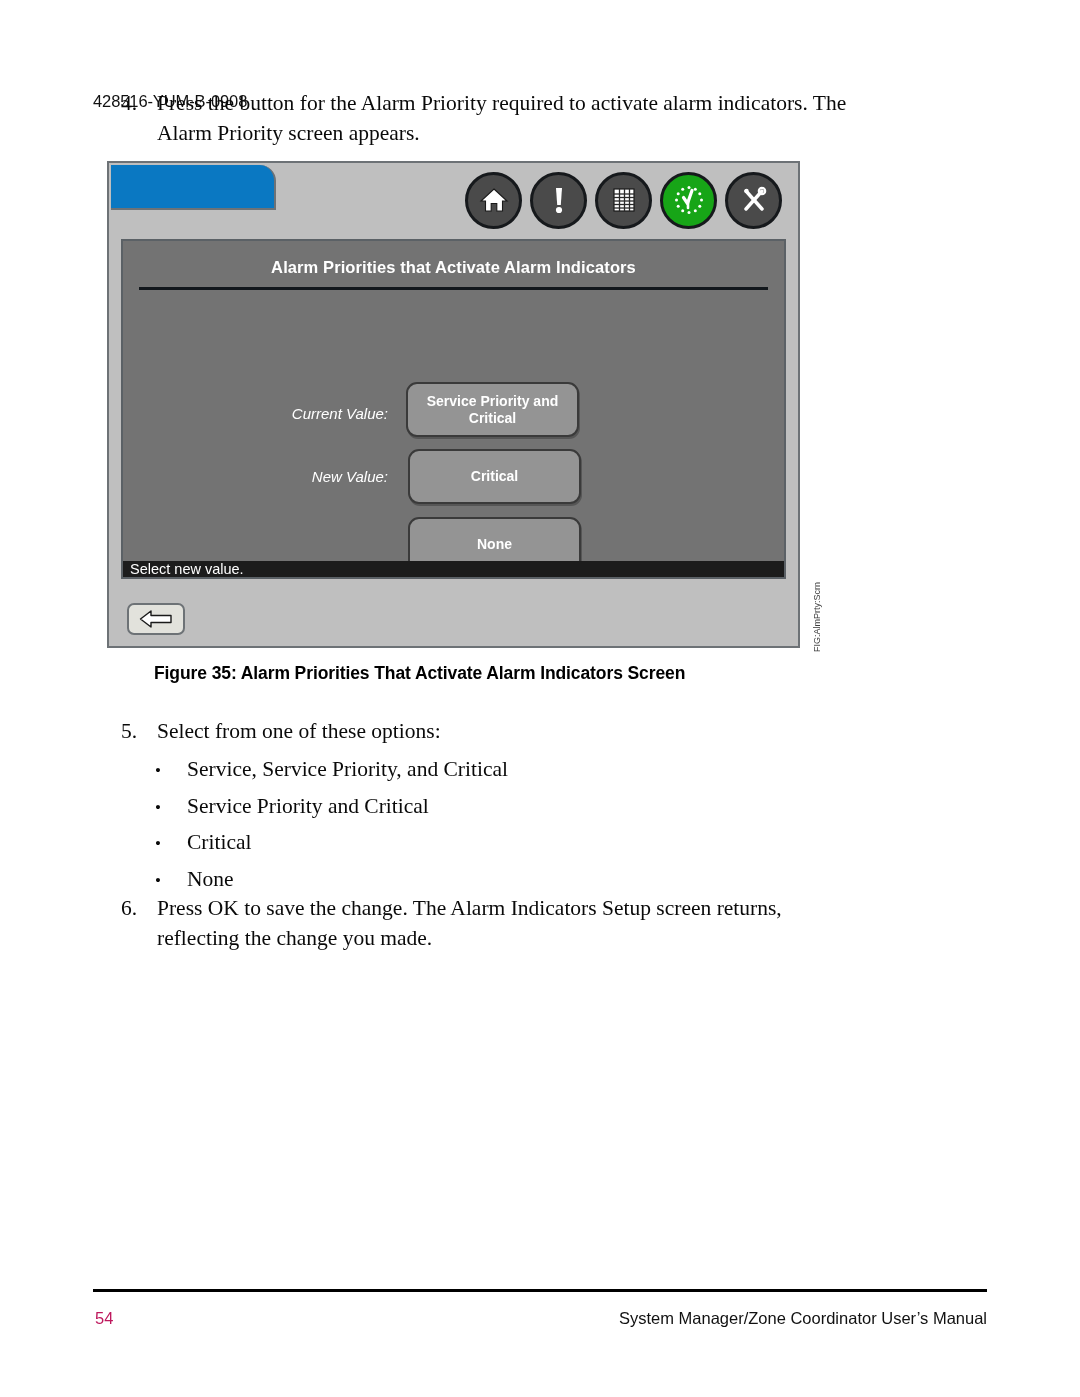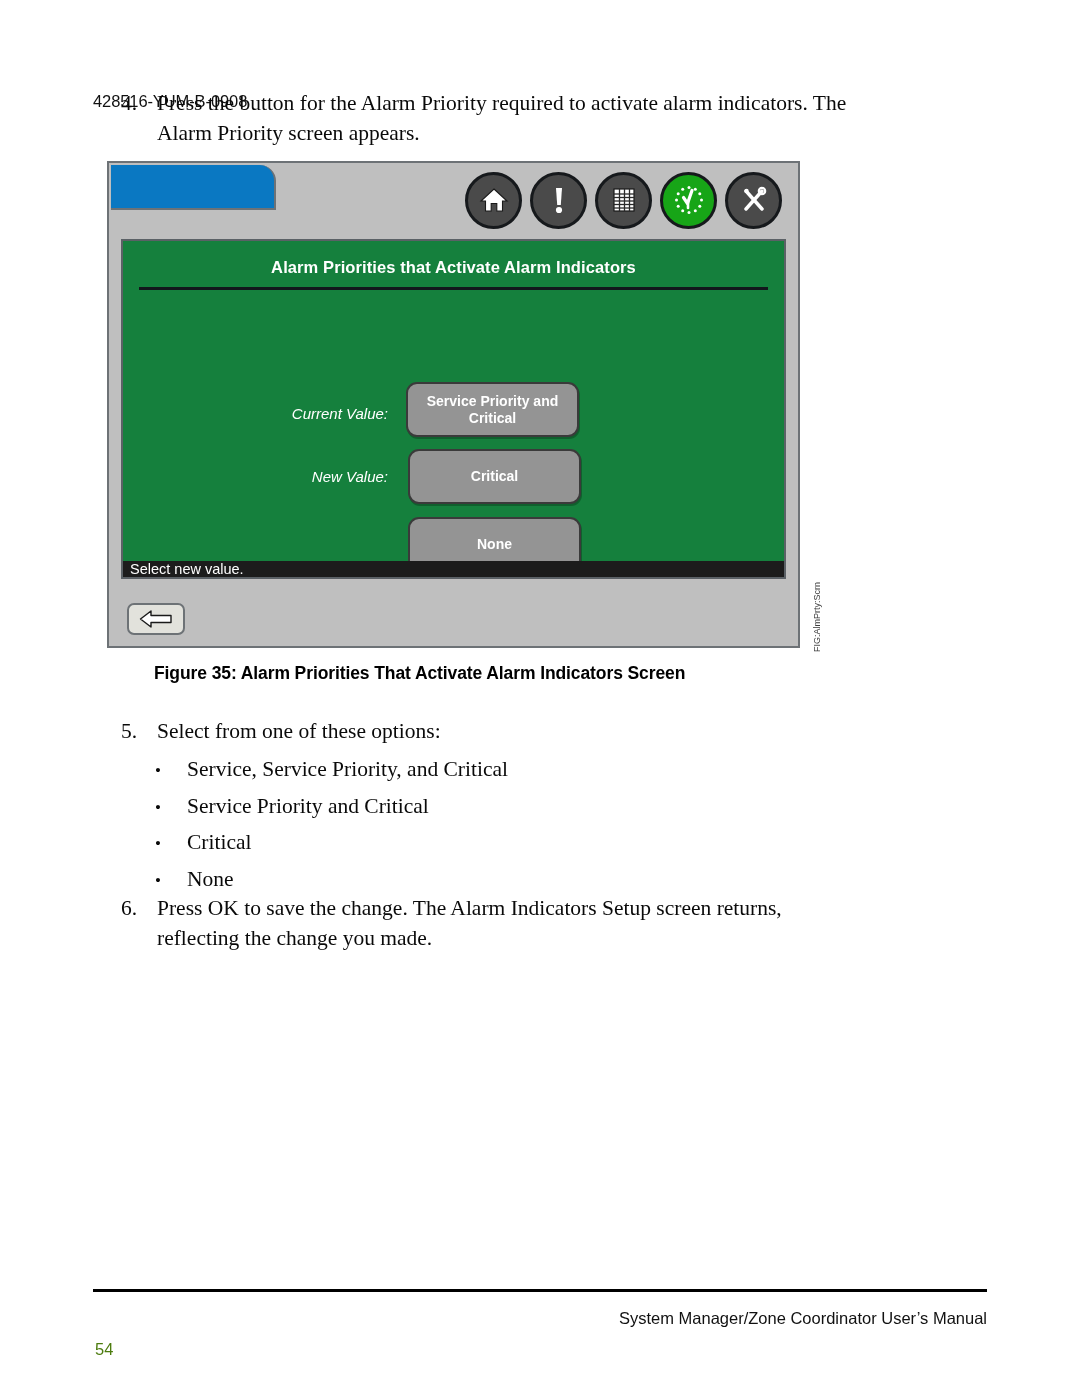--- a/index.html
+++ b/index.html
@@ -135,21 +135,21 @@
   .tb-icon.green { background: #17a517; }
   .tb-icon svg { display: block; }
 
   
   .screen {
     position: absolute;
     left: 12px;
     top: 76px;
     right: 12px;
     bottom: 67px;
-    background: #15803d;
+    background: #737373;
     border: 2px solid #5b6166;
     box-sizing: border-box;
   }
   .screen-title {
     position: absolute;
     left: 0;
     right: 0;
     top: 17px;
     text-align: center;
     font-family: "Liberation Sans", sans-serif;
@@ -278,22 +278,21 @@
     width: 894px;
     height: 3px;
     background: #000000;
   }
   .footer-page {
     position: absolute;
     left: 95px;
     top: 1309px;
     font-family: "Liberation Sans", sans-serif;
     font-size: 16.5px;
-    color: #4d7c0f;
-    margin-top: 31px;
+    color: #be185d;
   }
   .footer-title {
     position: absolute;
     right: 93px;
     top: 1309px;
     font-family: "Liberation Sans", sans-serif;
     font-size: 16.5px;
     color: #111;
   }
 </style>

